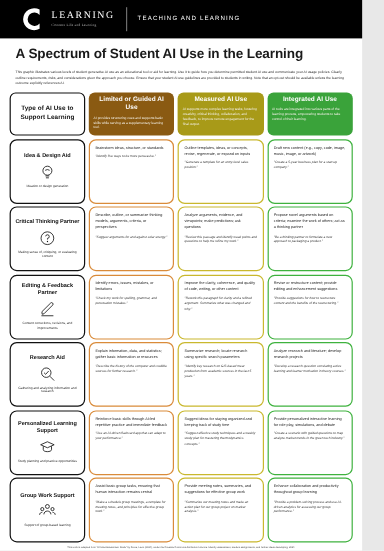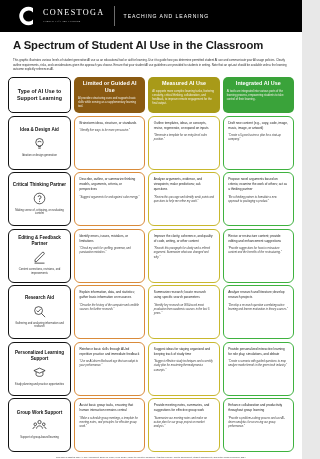--- a/index.html
+++ b/index.html
@@ -170,29 +170,29 @@
 
 <div class="page">
 
   <div class="brandbar">
     <div class="logo-c">
       <svg width="22" height="22" viewBox="0 0 22 22">
         <path d="M19 3 A9.2 9.2 0 1 0 19 19 L19 14.5 A5.6 5.6 0 1 1 19 7.5 Z" fill="#ffffff"></path>
       </svg>
     </div>
     <div class="brandtext">
-      <div class="brandname">CONESTOGA</div>
+      <div class="brandname">LEARNING</div>
       <div class="brandtag">Connect Life and Learning</div>
     </div>
     <div class="brand-div"></div>
     <div class="brandright">TEACHING AND LEARNING</div>
   </div>
 
   <div class="titlewrap">
-    <h1>A Spectrum of Student AI Use in the Classroom</h1>
+    <h1>A Spectrum of Student AI Use in the Learning</h1>
     <div class="intro">This graphic illustrates various levels of student generative AI use as an educational tool or aid for learning. Use it to guide how you determine permitted student AI use and communicate your AI usage policies. Clearly outline requirements, risks, and considerations given the approach you choose. Ensure that your student AI use guidelines are provided to students in writing. Note that an opt-out should be available unless the learning outcome explicitly references AI.</div>
   </div>
 
   <div class="grid" id="grid">
       <div class="hcell corner">
         <div class="htitle">Type of AI Use to Support Learning</div>
       </div>
       <div class="hcell" style="background: rgb(138, 90, 18);">
         <div class="htitle">Limited or Guided AI Use</div>
         <div class="hdesc">AI provides structuring cues and supports basic skills while serving as a supplementary learning tool.</div>

